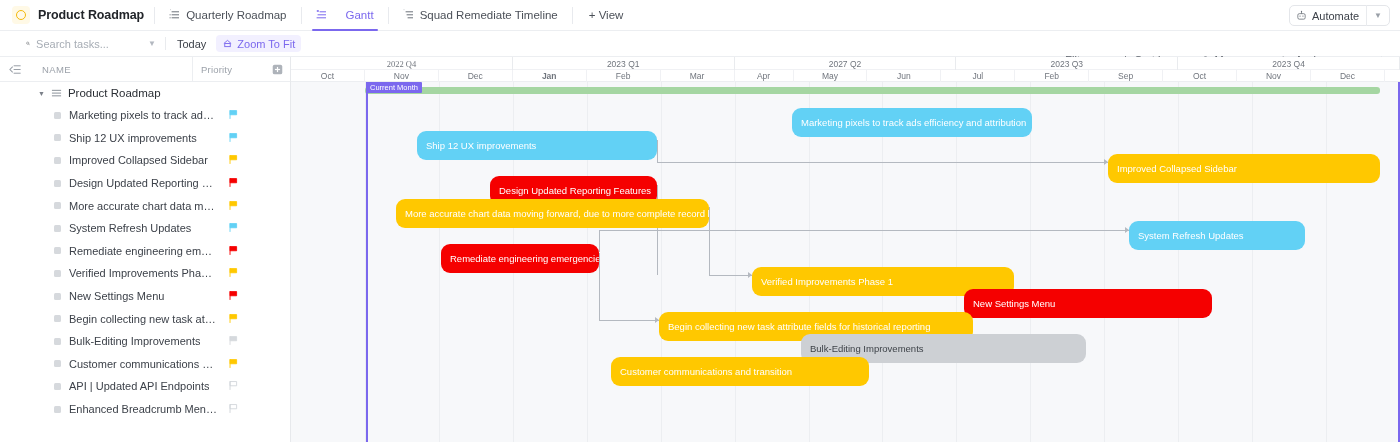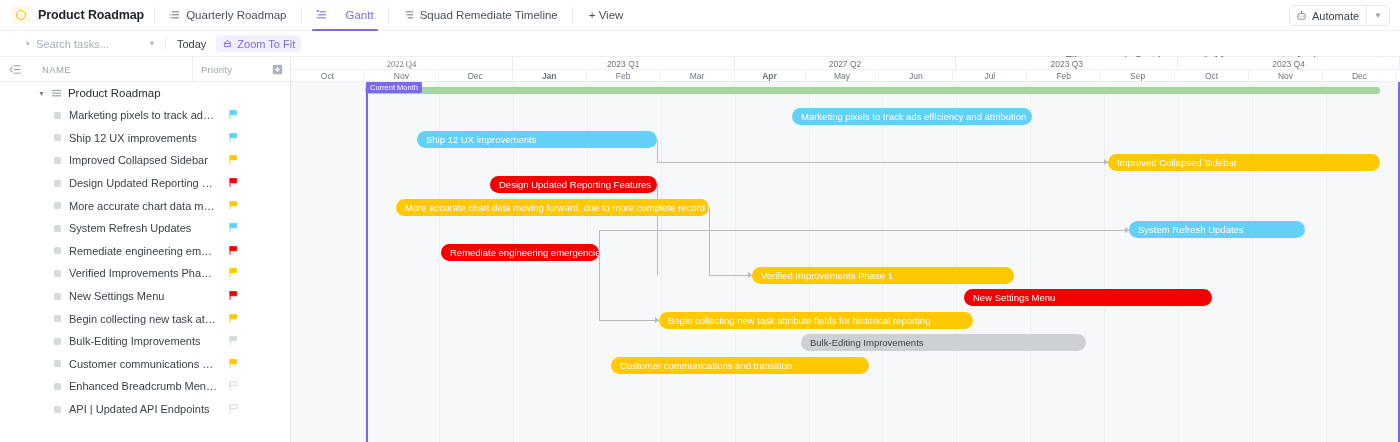--- a/index.html
+++ b/index.html
@@ -136,21 +136,21 @@
   .vgrid { position: absolute; top: 0; bottom: 0; width: 1px; background: #eceef1; }
   .today-line { position: absolute; top: 0; bottom: 0; width: 2px; background: #7b68ee; z-index: 6; }
   .cur-month-badge {
     position: absolute; z-index: 7; height: 11px; background: #7b68ee;
     color: #fff; font-size: 7.5px; line-height: 11px; padding: 0 4px;
     border-radius: 1px; white-space: nowrap;
   }
   .green-bar { position: absolute; height: 7px; background: #a5d6a2; border-radius: 3px; z-index: 2; }
 
   .gbar {
-    position: absolute; height: 17px; border-radius: 9px; z-index: 5;
+    position: absolute; height: 29px; border-radius: 9px; z-index: 5;
     display: flex; align-items: center; color: #fff; font-size: 9.5px;
     padding-left: 9px; white-space: nowrap; overflow: hidden; cursor: pointer;
   }
   .gbar.grey { color: #3e4349; }
   .conn { position: absolute; background: #b4b9c0; z-index: 3; }
   .conn-h { height: 1px; }
   .conn-v { width: 1px; }
   .arrow {
     position: absolute; width: 0; height: 0; z-index: 4;
     border-top: 3px solid transparent; border-bottom: 3px solid transparent;
@@ -415,29 +415,29 @@
         <div class="task-row">
           <span class="task-bullet"></span>
           <span class="task-label">Customer communications and tra...</span>
           <span class="task-flag"><svg width="11" height="11" viewBox="0 0 12 12">
   <line x1="2.2" y1="1.2" x2="2.2" y2="10.8" stroke="#ffc800" stroke-width="1"></line>
   <path d="M2.2 1.7 L9.4 1.7 L9.4 6.3 L2.2 6.3 Z" fill="#ffc800" stroke="#ffc800" stroke-width="0.9"></path>
 </svg></span>
         </div>
         <div class="task-row">
           <span class="task-bullet"></span>
-          <span class="task-label">Enhanced Breadcrumb Menus</span>
+          <span class="task-label">API | Updated API Endpoints</span>
           <span class="task-flag"><svg width="11" height="11" viewBox="0 0 12 12">
   <line x1="2.2" y1="1.2" x2="2.2" y2="10.8" stroke="#cfd3d8" stroke-width="1"></line>
   <path d="M2.2 1.7 L9.4 1.7 L9.4 6.3 L2.2 6.3 Z" fill="none" stroke="#cfd3d8" stroke-width="0.9"></path>
 </svg></span>
         </div>
         <div class="task-row">
           <span class="task-bullet"></span>
-          <span class="task-label">API | Updated API Endpoints</span>
+          <span class="task-label">Enhanced Breadcrumb Menus</span>
           <span class="task-flag"><svg width="11" height="11" viewBox="0 0 12 12">
   <line x1="2.2" y1="1.2" x2="2.2" y2="10.8" stroke="#cfd3d8" stroke-width="1"></line>
   <path d="M2.2 1.7 L9.4 1.7 L9.4 6.3 L2.2 6.3 Z" fill="none" stroke="#cfd3d8" stroke-width="0.9"></path>
 </svg></span>
         </div>
       </div>
   </div>
 
   <div class="timeline">
     <div class="tl-head">
@@ -448,21 +448,21 @@
           <div class="q-cell" style="width: 221.8px;">2023 Q3</div>
           <div class="q-cell" style="width: 221.8px;">2023 Q4</div>
         </div>
       <div class="m-row" id="month-row">
           <div class="m-cell" style="width: 73.9333px;">Oct</div>
           <div class="m-cell" style="width: 73.9333px;">Nov</div>
           <div class="m-cell" style="width: 73.9333px;">Dec</div>
           <div class="m-cell" style="width: 73.9333px; font-weight: bold;">Jan</div>
           <div class="m-cell" style="width: 73.9333px;">Feb</div>
           <div class="m-cell" style="width: 73.9333px;">Mar</div>
-          <div class="m-cell" style="width: 71px; font-weight: bold;">Apr</div>
+          <div class="m-cell" style="width: 59px;">Apr</div>
           <div class="m-cell" style="width: 73.9333px;">May</div>
           <div class="m-cell" style="width: 73.9333px;">Jun</div>
           <div class="m-cell" style="width: 73.9333px;">Jul</div>
           <div class="m-cell" style="width: 73.9333px;">Feb</div>
           <div class="m-cell" style="width: 73.9333px;">Sep</div>
           <div class="m-cell" style="width: 73.9333px;">Oct</div>
           <div class="m-cell" style="width: 73.9333px;">Nov</div>
           <div class="m-cell" style="width: 73.9333px;">Dec</div>
         </div>
     </div>

